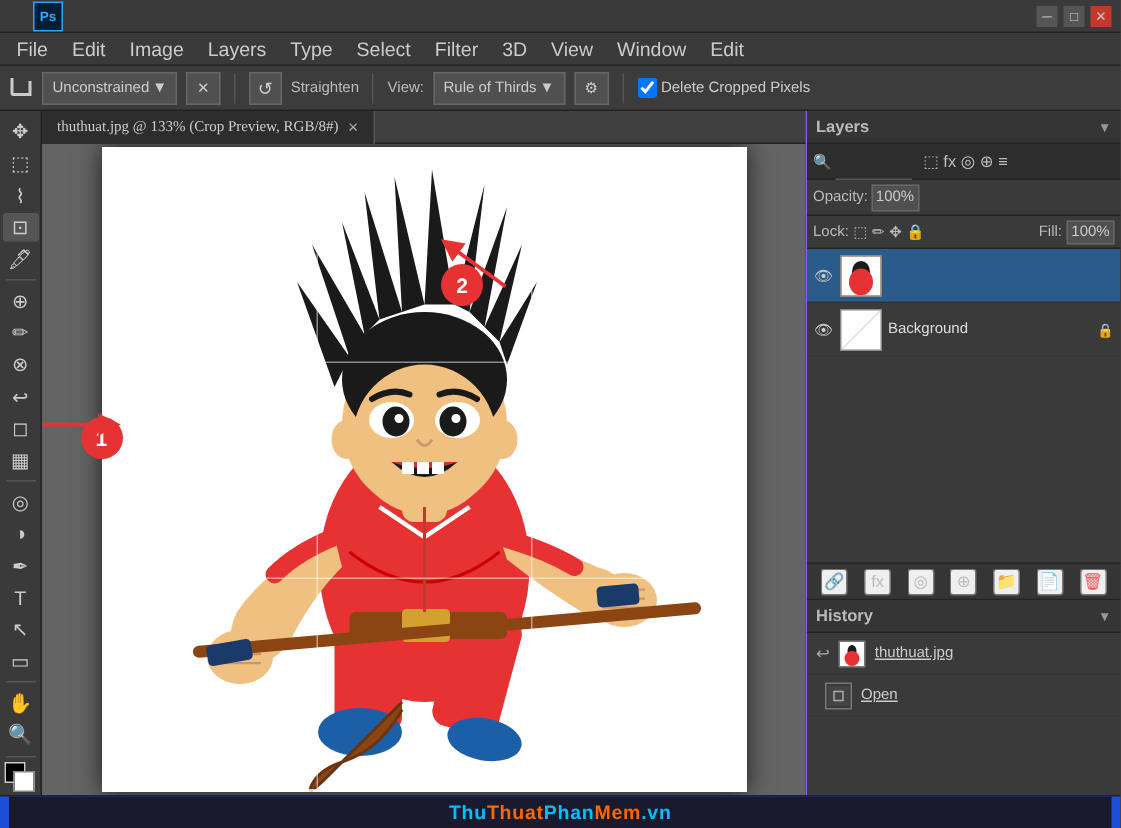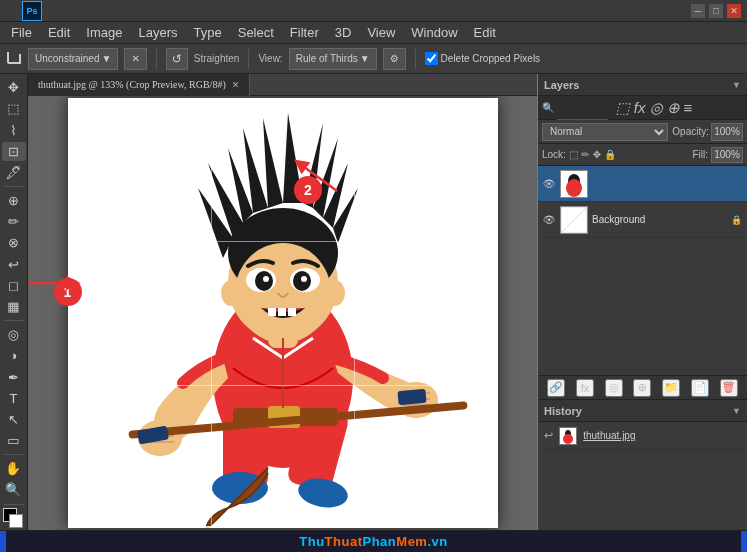--- a/index.html
+++ b/index.html
@@ -736,30 +736,24 @@
         <span class="panel-chevron">▼</span>
       </div>
 
       <div id="layers-search">
         <span class="search-icon-sm">🔍</span>
         <select class="kind-select">
           <option>Kind</option>
           <option>Name</option>
           <option>Effect</option>
         </select>
-        <span style="margin-left:4px;font-size:15px;color:#bbb;font-style:italic;">⬚ fx ◎ ⊕ ≡</span>
+        <span style="margin-left:4px;font-size:11px;color:#bbb;">⬚ fx ◎ ⊕ ≡</span>
       </div>
 
       <div id="blend-bar">
-        <select class="blend-select">
-          <option>Normal</option>
-          <option>Multiply</option>
-          <option>Screen</option>
-          <option>Overlay</option>
-        </select>
         <div class="opacity-control">
           <span>Opacity:</span>
           <input type="text" class="opacity-value" value="100%" style="">
         </div>
       </div>
 
       <div id="lock-bar">
         <span>Lock:</span>
         <span class="lock-icon" title="Lock transparent pixels">⬚</span>
         <span class="lock-icon" title="Lock image pixels">✏</span>
@@ -820,20 +814,30 @@
           <div class="history-icon">
             <svg width="16" height="16" viewBox="0 0 16 16">
               <rect width="16" height="16" fill="#fff"></rect>
               <ellipse cx="8" cy="6" rx="3" ry="4" fill="#1a1a1a"></ellipse>
               <ellipse cx="8" cy="11" rx="5" ry="5" fill="#e63232"></ellipse>
             </svg>
           </div>
           <span class="history-name">thuthuat.jpg</span>
         </div>
 
+        <div class="history-item">
+          <span style="font-size:11px;color:#aaa;">  </span>
+          <div class="history-icon" style="background:#3a3a3a;">
+            <svg width="14" height="14" viewBox="0 0 14 14">
+              <rect width="14" height="14" fill="#444"></rect>
+              <path d="M4 4 L10 4 L10 10 L4 10 Z" fill="none" stroke="#aaa" stroke-width="1"></path>
+            </svg>
+          </div>
+          <span class="history-name">Open</span>
+        </div>
       </div>
     </div>
 
   </div>
 </div>
 
 <div id="status-bar">
   <div id="watermark" style="position:relative;height:22px;width:100%;background:#1a1a2e;display:flex;align-items:center;justify-content:center;">
     <span class="watermark-text">
       <span class="wt-thu">Thu</span><span class="wt-thuat">Thuat</span><span class="wt-phan">Phan</span><span class="wt-mem">Mem</span><span class="wt-vn">.vn</span>

